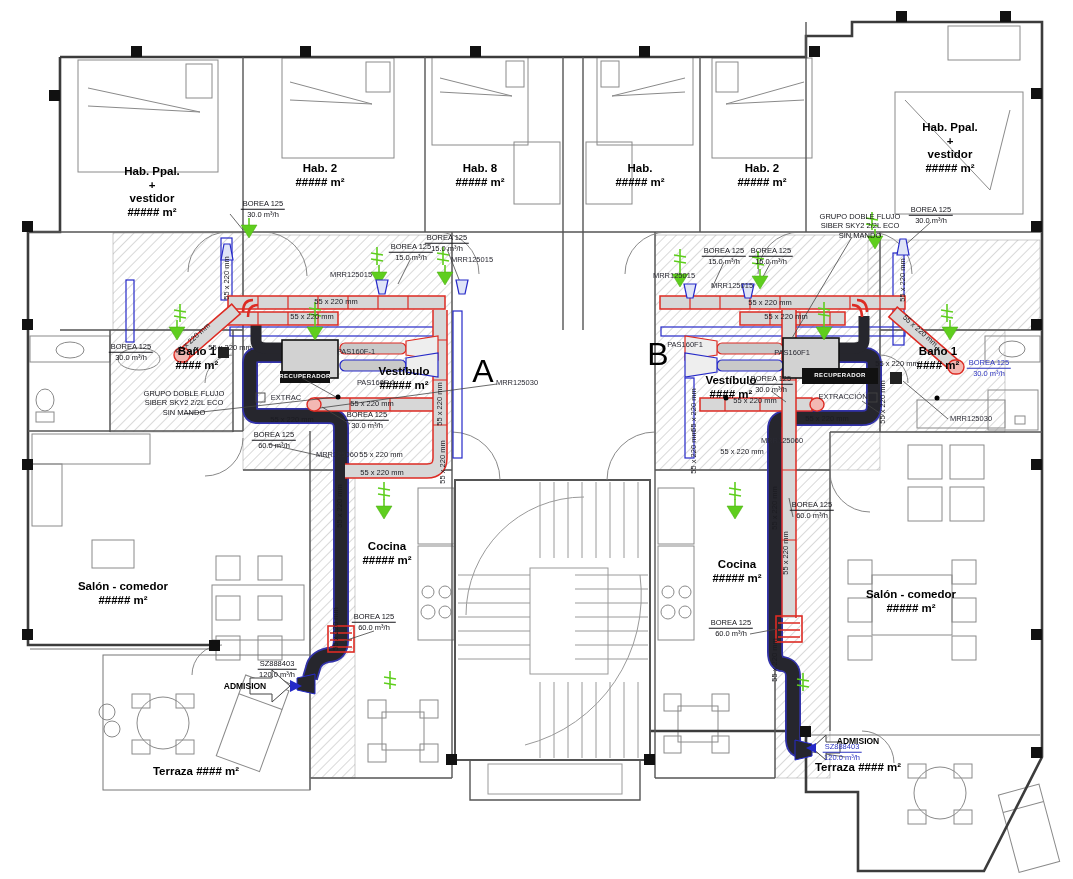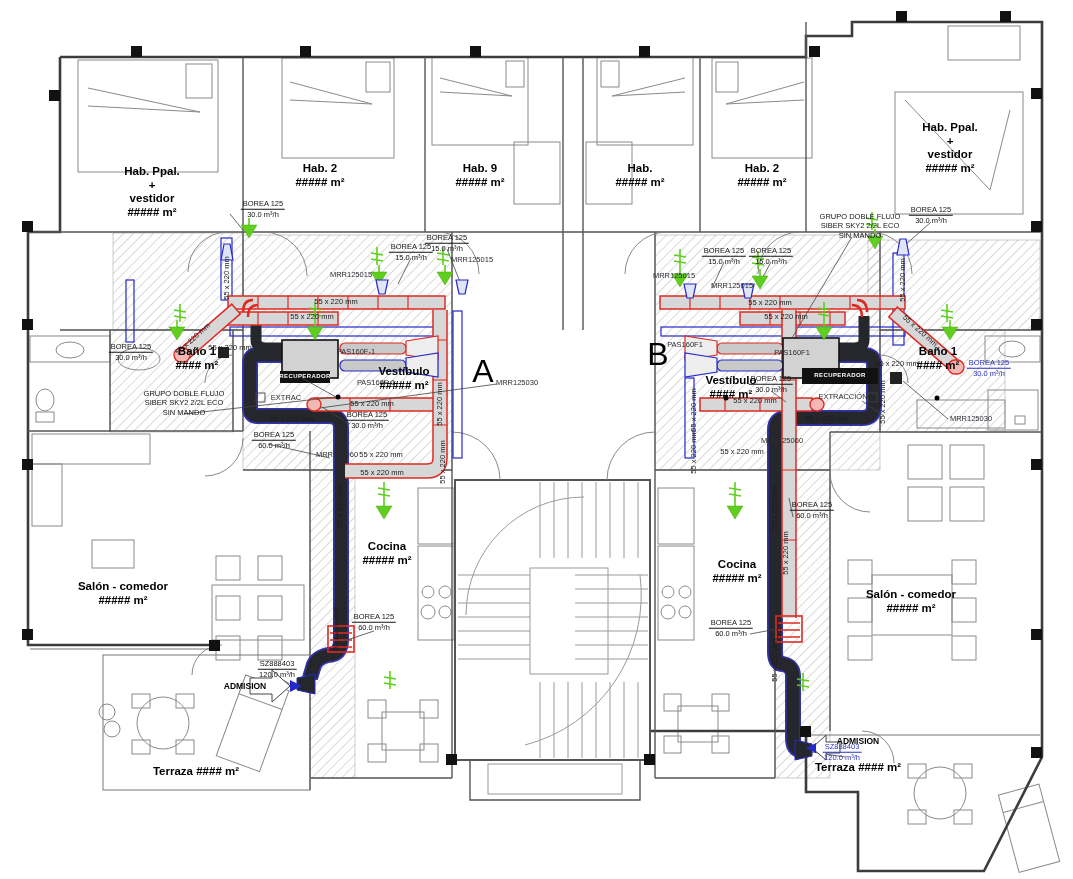--- a/index.html
+++ b/index.html
@@ -444,21 +444,21 @@
         <div>Hab. Ppal.</div>
         <div>+</div>
         <div>vestidor</div>
         <div>##### m²</div>
       </div>
       <div class="lbl room" style="left: 320px; top: 176px;">
         <div>Hab. 2</div>
         <div>##### m²</div>
       </div>
       <div class="lbl room" style="left: 480px; top: 176px;">
-        <div>Hab. 9</div>
+        <div>Hab. 8</div>
         <div>##### m²</div>
       </div>
       <div class="lbl room" style="left: 640px; top: 176px;">
         <div>Hab.</div>
         <div>##### m²</div>
       </div>
       <div class="lbl room" style="left: 762px; top: 176px;">
         <div>Hab. 2</div>
         <div>##### m²</div>
       </div>

